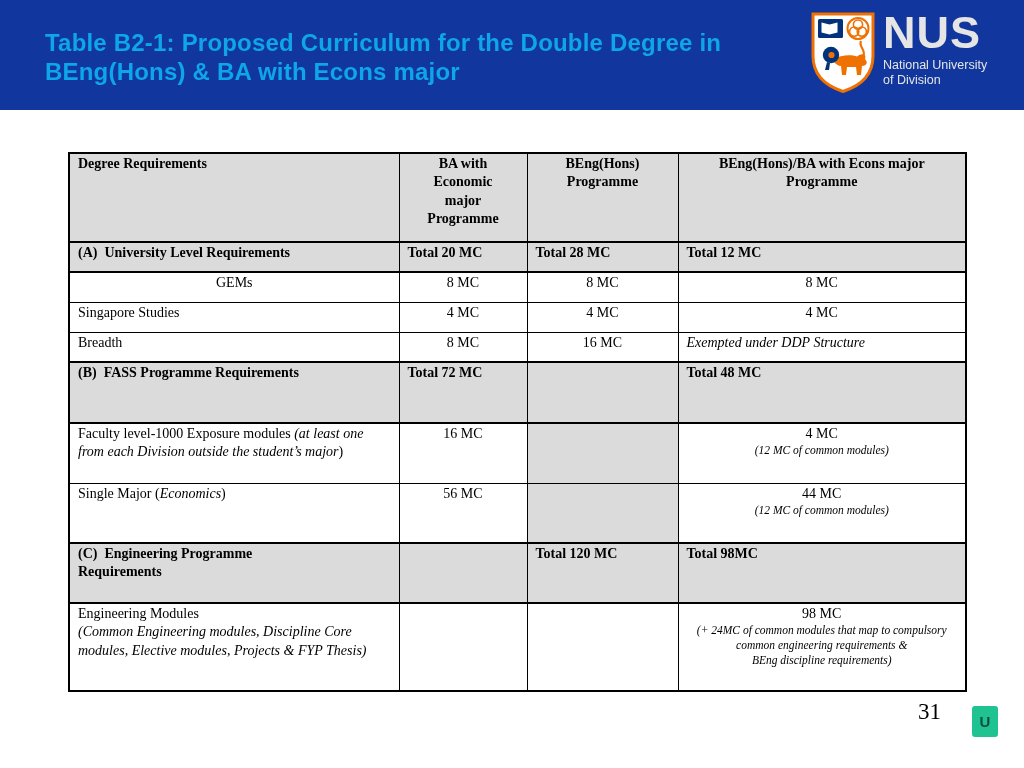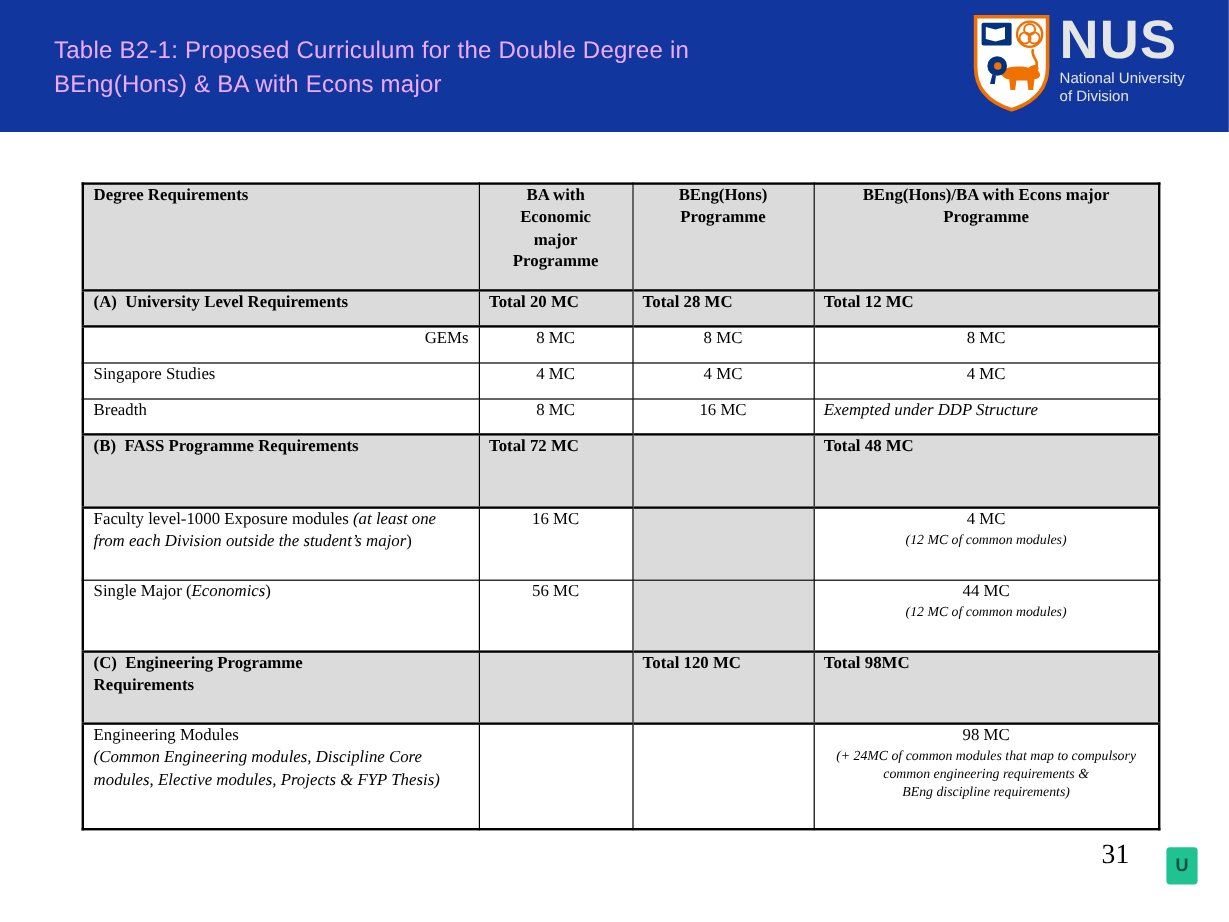--- a/index.html
+++ b/index.html
@@ -4,22 +4,22 @@
 <style>
   html,body{margin:0;padding:0;}
   body{width:1024px;height:768px;position:relative;background:#fff;overflow:hidden;
        font-family:"Liberation Sans",sans-serif;}
   :root{
     --bar-blue:#11379E; --nus-orange:#EF7102; --nus-navy:#03327C;
     --shade:#DBDBDB; --grid:#000000; --badge-green:#1FC392;
   }
   .top-bar{position:absolute;left:0;top:0;width:1024px;height:110px;
            background:var(--bar-blue);}
-  .page-title{position:absolute;left:45px;top:28px;color:#f0abfc;
-              font-weight:normal;font-size:20px;line-height:29px;letter-spacing:.2px;}
+  .page-title{position:absolute;left:45px;top:28px;color:#0ea5e9;
+              font-weight:bold;font-size:24px;line-height:29px;letter-spacing:.2px;}
   
   .nus-logo{position:absolute;left:810px;top:12px;display:flex;align-items:flex-start;}
   .logo-text{margin-left:7px;color:#e5e5e5;}
   .nus-acronym{font-weight:bold;font-size:45px;line-height:42px;letter-spacing:1px;}
   .nus-sub{font-size:12.5px;line-height:15px;margin-top:4px;}
   
   table.curriculum{border-collapse:collapse;table-layout:fixed;position:absolute;
         left:68px;top:152px;width:897px;border:2px solid var(--grid);
         font-family:"Liberation Serif","DejaVu Serif",serif;font-size:14px;color:#000;}
   .curriculum th,.curriculum td{border:1px solid var(--grid);vertical-align:top;
@@ -117,21 +117,21 @@
           <div class="ln"><span>Total 20 MC</span></div>
         </td>
         <td class="shaded b" style="text-align: left;">
           <div class="ln"><span>Total 28 MC</span></div>
         </td>
         <td class="shaded b" style="text-align: left;">
           <div class="ln"><span>Total 12 MC</span></div>
         </td>
       </tr>
       <tr style="height: 30px;">
-        <td style="text-align: right;">
+        <td style="text-align: center;">
           <div class="ln"><span>GEMs</span></div>
         </td>
         <td style="text-align: center;">
           <div class="ln"><span>8 MC</span></div>
         </td>
         <td style="text-align: center;">
           <div class="ln"><span>8 MC</span></div>
         </td>
         <td style="text-align: center;">
           <div class="ln"><span>8 MC</span></div>

